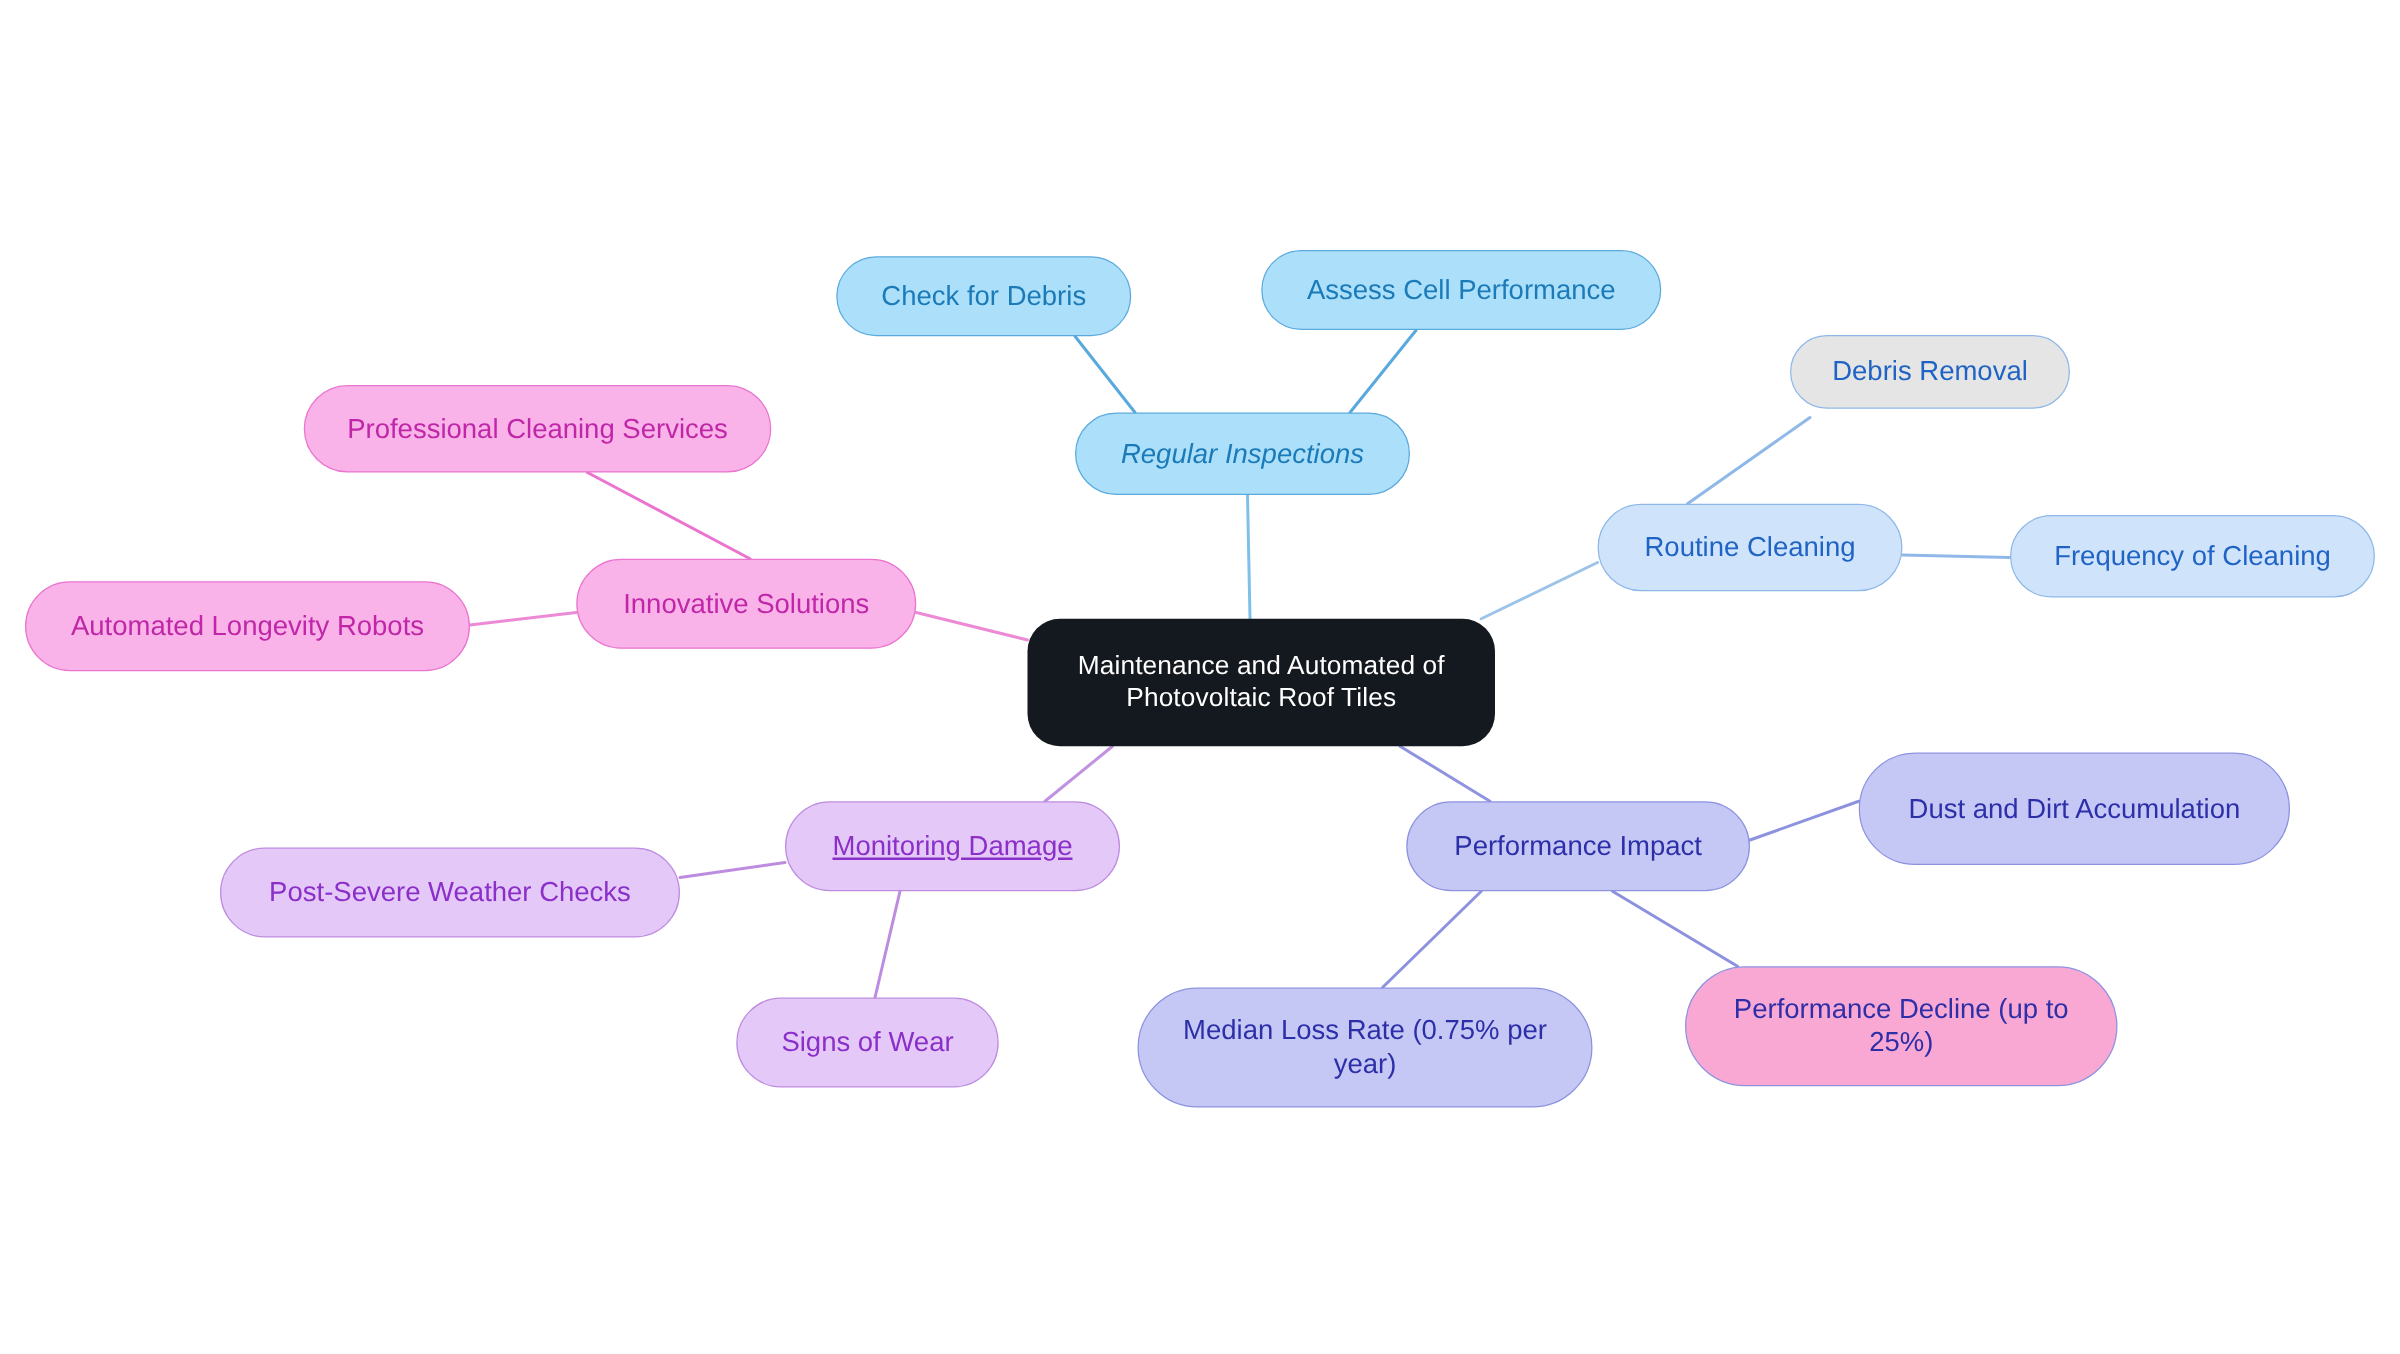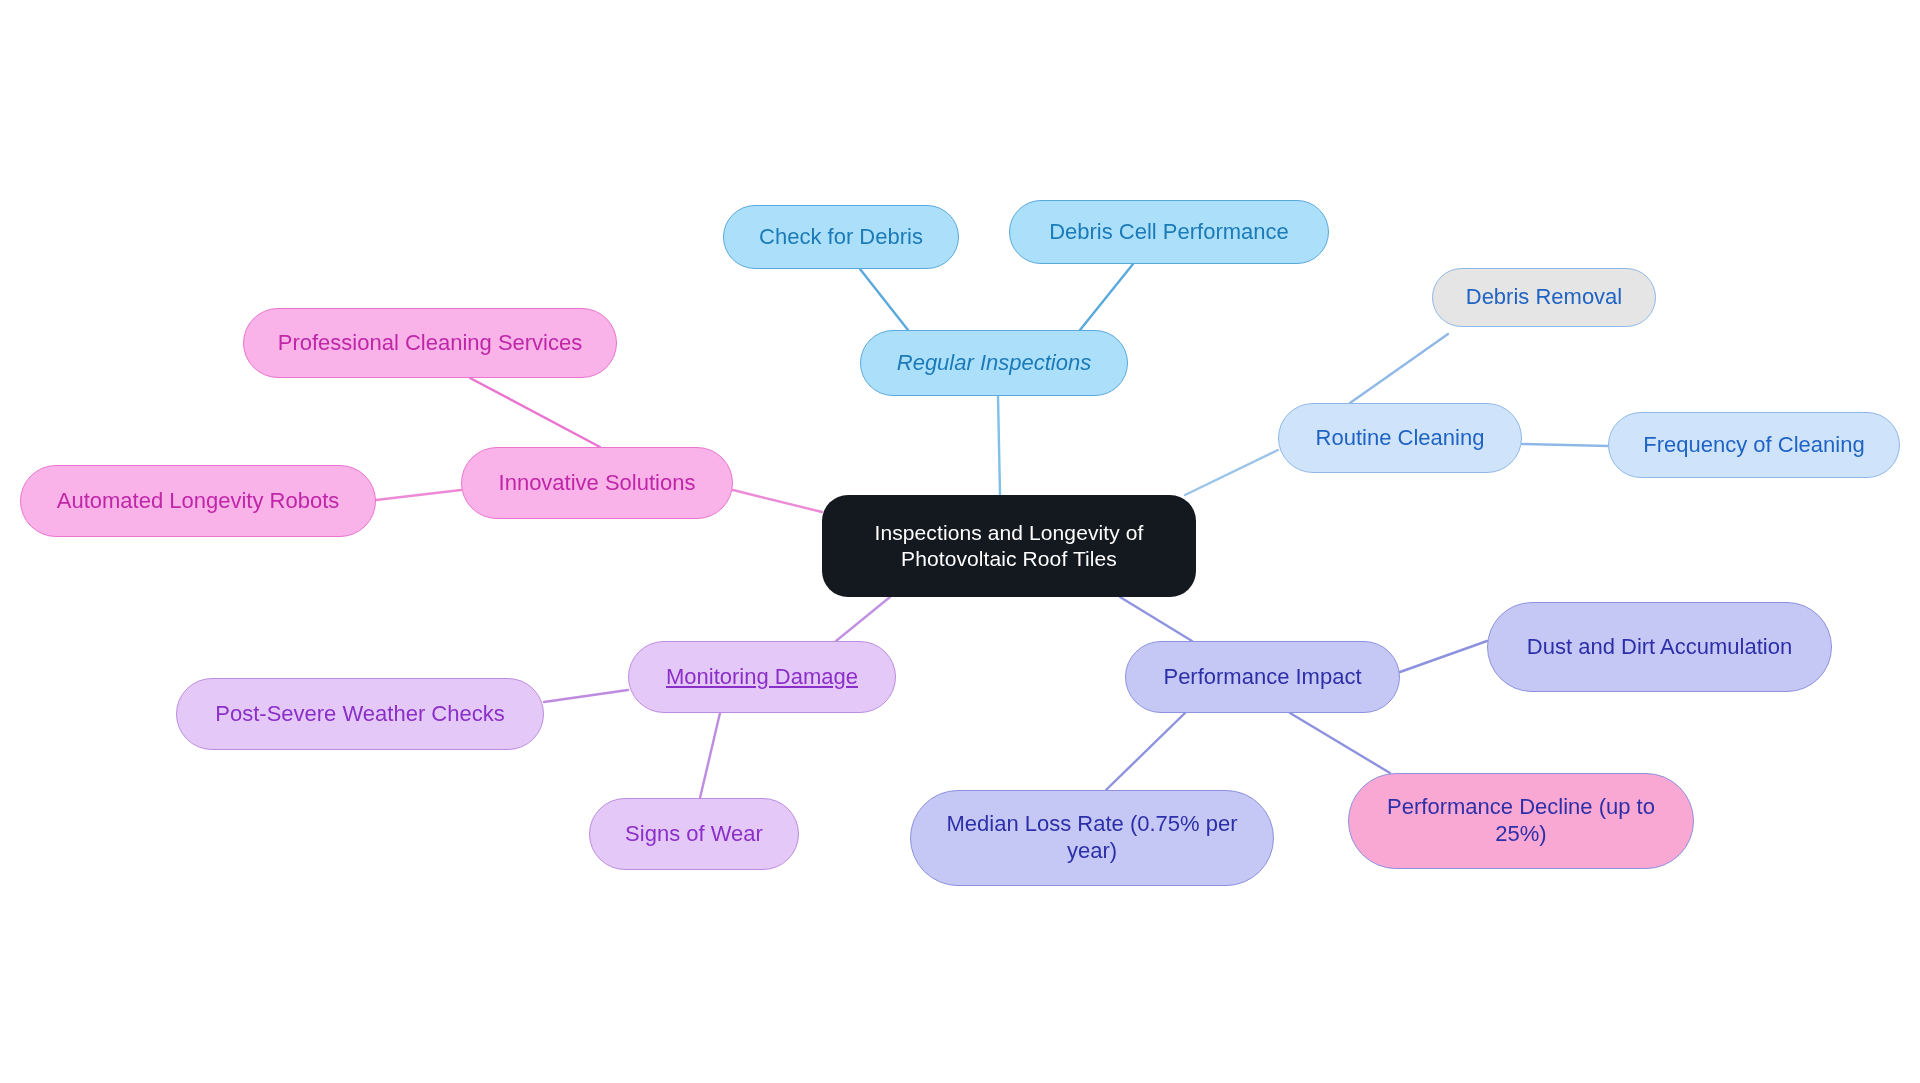--- a/index.html
+++ b/index.html
@@ -65,25 +65,25 @@
       <line x1="1400" y1="672" x2="1487" y2="641" stroke="#8d92df" stroke-width="2.4" stroke-linecap="round"></line>
       <line x1="1185" y1="713" x2="1106" y2="790" stroke="#8d92df" stroke-width="2.4" stroke-linecap="round"></line>
       <line x1="1290" y1="713" x2="1390" y2="773" stroke="#8d92df" stroke-width="2.4" stroke-linecap="round"></line>
       <line x1="890" y1="597" x2="836" y2="641" stroke="#c191e2" stroke-width="2.4" stroke-linecap="round"></line>
       <line x1="628" y1="690" x2="544" y2="702" stroke="#bd8ce0" stroke-width="2.4" stroke-linecap="round"></line>
       <line x1="720" y1="713" x2="700" y2="798" stroke="#bd8ce0" stroke-width="2.4" stroke-linecap="round"></line>
       <line x1="822" y1="512" x2="733" y2="490" stroke="#ed8ad6" stroke-width="2.4" stroke-linecap="round"></line>
       <line x1="600" y1="447" x2="470" y2="378" stroke="#ea74cf" stroke-width="2.4" stroke-linecap="round"></line>
       <line x1="461" y1="490" x2="376" y2="500" stroke="#ed8ad6" stroke-width="2.4" stroke-linecap="round"></line>
     </svg>
-<div class="node root" style="left: 822px; top: 495px; width: 374px; height: 102px; background: rgb(20, 24, 31); color: rgb(255, 255, 255); border-color: rgb(20, 24, 31);"><span>Inspections and Longevity of
+<div class="node root" style="left: 822px; top: 495px; width: 374px; height: 102px; background: rgb(20, 24, 31); color: rgb(255, 255, 255); border-color: rgb(20, 24, 31);"><span>Maintenance and Automated of
 Photovoltaic Roof Tiles</span></div>
     <div class="node branch" style="left: 860px; top: 330px; width: 268px; height: 66px; background: rgb(172, 224, 250); color: rgb(27, 122, 184); border-color: rgb(90, 169, 221); font-style: italic;"><span>Regular Inspections</span></div>
-    <div class="node leaf" style="left: 723px; top: 205px; width: 236px; height: 64px; background: rgb(172, 224, 250); color: rgb(27, 122, 184); border-color: rgb(90, 169, 221);"><span>Check for Debris</span></div>
-    <div class="node leaf" style="left: 1009px; top: 200px; width: 320px; height: 64px; background: rgb(172, 224, 250); color: rgb(27, 122, 184); border-color: rgb(90, 169, 221);"><span>Debris Cell Performance</span></div>
+    <div class="node leaf" style="left: 669px; top: 205px; width: 236px; height: 64px; background: rgb(172, 224, 250); color: rgb(27, 122, 184); border-color: rgb(90, 169, 221);"><span>Check for Debris</span></div>
+    <div class="node leaf" style="left: 1009px; top: 200px; width: 320px; height: 64px; background: rgb(172, 224, 250); color: rgb(27, 122, 184); border-color: rgb(90, 169, 221);"><span>Assess Cell Performance</span></div>
     <div class="node branch" style="left: 1278px; top: 403px; width: 244px; height: 70px; background: rgb(207, 228, 251); color: rgb(31, 99, 196); border-color: rgb(143, 184, 232);"><span>Routine Cleaning</span></div>
     <div class="node leaf" style="left: 1432px; top: 268px; width: 224px; height: 59px; background: #e5e5e5; color: rgb(31, 99, 196); border-color: rgb(143, 184, 232);"><span>Debris Removal</span></div>
     <div class="node leaf" style="left: 1608px; top: 412px; width: 292px; height: 66px; background: rgb(207, 228, 251); color: rgb(31, 99, 196); border-color: rgb(143, 184, 232);"><span>Frequency of Cleaning</span></div>
     <div class="node branch" style="left: 1125px; top: 641px; width: 275px; height: 72px; background: rgb(197, 200, 245); color: rgb(45, 47, 168); border-color: rgb(141, 146, 223);"><span>Performance Impact</span></div>
     <div class="node leaf" style="left: 1487px; top: 602px; width: 345px; height: 90px; background: rgb(197, 200, 245); color: rgb(45, 47, 168); border-color: rgb(141, 146, 223);"><span>Dust and Dirt Accumulation</span></div>
     <div class="node leaf" style="left: 910px; top: 790px; width: 364px; height: 96px; background: rgb(197, 200, 245); color: rgb(45, 47, 168); border-color: rgb(141, 146, 223);"><span>Median Loss Rate (0.75% per
 year)</span></div>
     <div class="node leaf" style="left: 1348px; top: 773px; width: 346px; height: 96px; background: #f9a8d4; color: rgb(45, 47, 168); border-color: rgb(141, 146, 223);"><span>Performance Decline (up to
 25%)</span></div>
     <div class="node branch" style="left: 628px; top: 641px; width: 268px; height: 72px; background: rgb(228, 200, 247); color: rgb(139, 47, 201); border-color: rgb(189, 140, 224); text-decoration: underline;"><span>Monitoring Damage</span></div>

